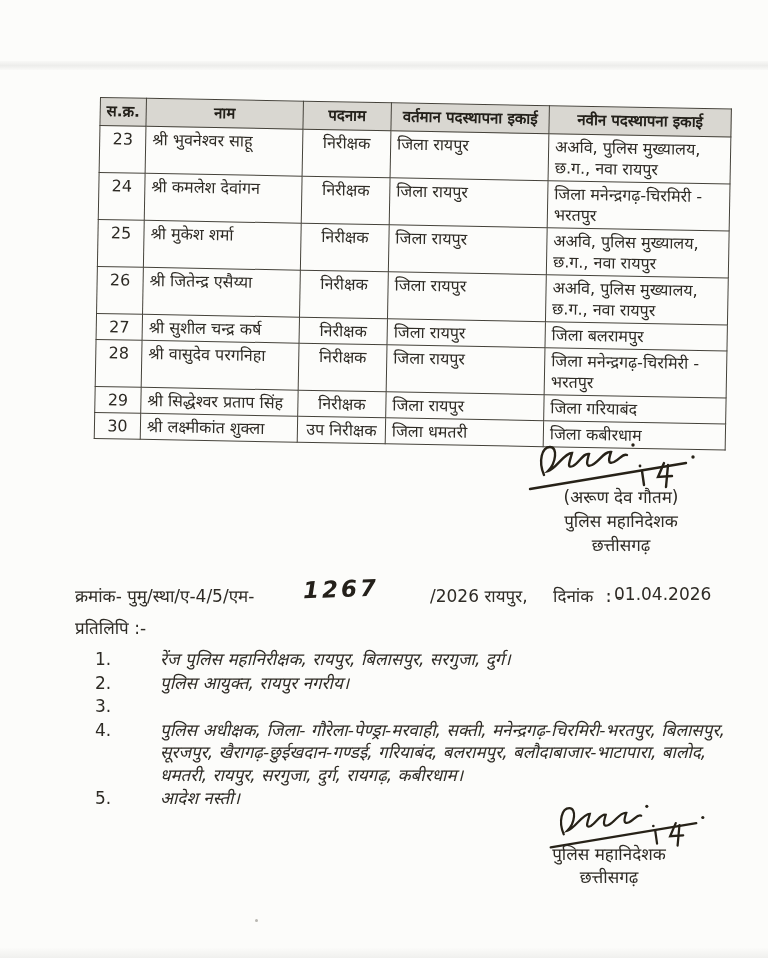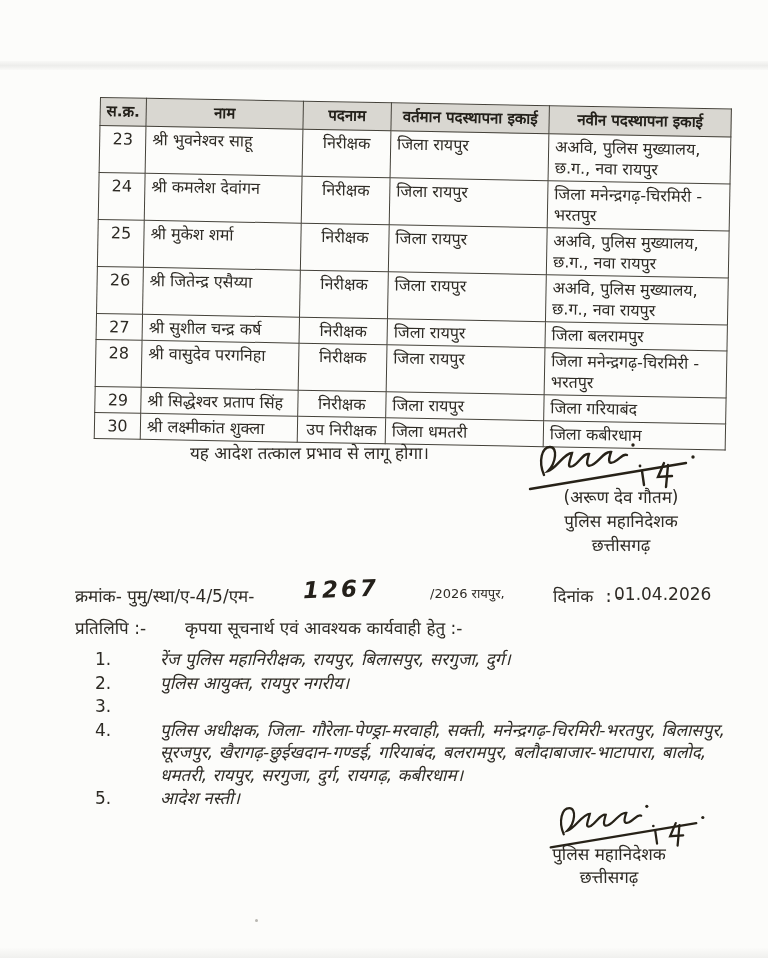--- a/index.html
+++ b/index.html
@@ -53,21 +53,21 @@
   #sig-top-name{left:528px;top:486px;width:186px;}
   #sig-top-title{left:528px;top:510px;width:186px;}
   #sig-top-state{left:528px;top:534px;width:186px;}
   #sig-bot-title{left:516px;top:843px;width:186px;}
   #sig-bot-state{left:516px;top:866px;width:186px;}
   #ref-prefix{left:75px;top:584px;font-size:17px;}
   #ref-hand{
     left:303px;top:576px;font-size:23px;letter-spacing:3px;
     font-style:italic;transform:rotate(-2deg);color:#24201a;font-weight:bold;
   }
-  #ref-suffix{left:430px;top:584px;font-size:13px;}
+  #ref-suffix{left:430px;top:584px;font-size:17px;}
   #ref-datelabel{left:553px;top:584px;font-size:17px;font-family:Liberation Mono, monospace;}
   #ref-date{left:614px;top:584px;font-size:17px;}
 
   #copy-label{left:75px;top:616px;font-size:17px;}
   #copy-intro{left:185px;top:616px;font-size:17px;}
 
   .copy-list{position:absolute;left:95px;top:648px;width:645px;}
   .copy-item{display:flex;margin-bottom:1px;}
   .copy-item .num{width:65px;flex:0 0 65px;font-size:17px;line-height:22.5px;}
   .copy-item .txt{flex:1;font-size:17px;line-height:22.5px;font-style:italic;}
@@ -156,21 +156,20 @@
       <td class="c-sno">30</td>
       <td class="c-name">श्री लक्ष्मीकांत शुक्ला</td>
       <td class="c-desig">उप निरीक्षक</td>
       <td class="c-cur">जिला धमतरी</td>
       <td class="c-new">जिला कबीरधाम</td>
     </tr>
         </tbody>
     </table>
   </div>
 
-  <div class="abs note">यह आदेश तत्काल प्रभाव से लागू होगा।</div>
 
   <svg id="sig-svg-top" class="sig-svg" width="178" height="60" viewBox="0 0 178 60">
     <g fill="none" stroke="#272218" stroke-width="2.4" stroke-linecap="round">
       <path d="M18 40 C12 26 16 12 24 12 C32 12 30 28 22 36 C30 34 38 18 46 18 C44 26 40 34 47 31 C54 27 57 18 63 19 C61 26 59 33 66 30 C74 26 78 16 85 17 C83 23 81 30 88 27 C94 24 97 18 101 20"></path>
       <path d="M4 54 L160 28"></path>
       <path d="M116 36 L118 50"></path>
       <path d="M138 28 L132 42 L146 41"></path>
       <path d="M142 30 L140 52"></path>
       <circle cx="107" cy="10" r="1.7" fill="#272218" stroke="none"></circle>
       <circle cx="167" cy="22" r="1.7" fill="#272218" stroke="none"></circle>
@@ -181,21 +180,20 @@
   <div id="sig-top-title" class="abs sig-block">पुलिस महानिदेशक</div>
   <div id="sig-top-state" class="abs sig-block">छत्तीसगढ़</div>
 
   <div id="ref-prefix" class="abs refline">क्रमांक- पुमु/स्था/ए-4/5/एम-</div>
   <div id="ref-hand" class="abs refline">1267</div>
   <div id="ref-suffix" class="abs refline">/2026 रायपुर,</div>
   <div id="ref-datelabel" class="abs refline">दिनांक :-</div>
   <div id="ref-date" class="abs refline">01.04.2026</div>
 
   <div id="copy-label" class="abs">प्रतिलिपि :-</div>
-  <div id="copy-intro" class="abs">कृपया सूचनार्थ एवं आवश्यक कार्यवाही हेतु :-</div>
 
   <div class="copy-list">
       <div class="copy-item">
       <div class="num">1.</div>
       <div class="txt">रेंज पुलिस महानिरीक्षक, रायपुर, बिलासपुर, सरगुजा, दुर्ग।</div>
     </div>
       <div class="copy-item">
       <div class="num">2.</div>
       <div class="txt">पुलिस आयुक्त, रायपुर नगरीय।</div>
     </div>

